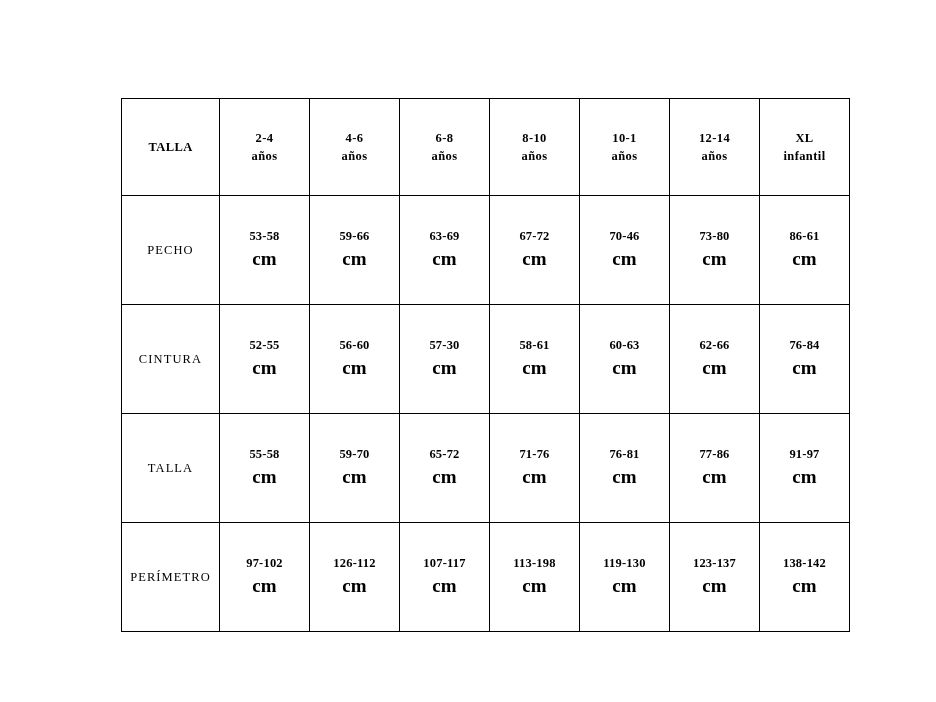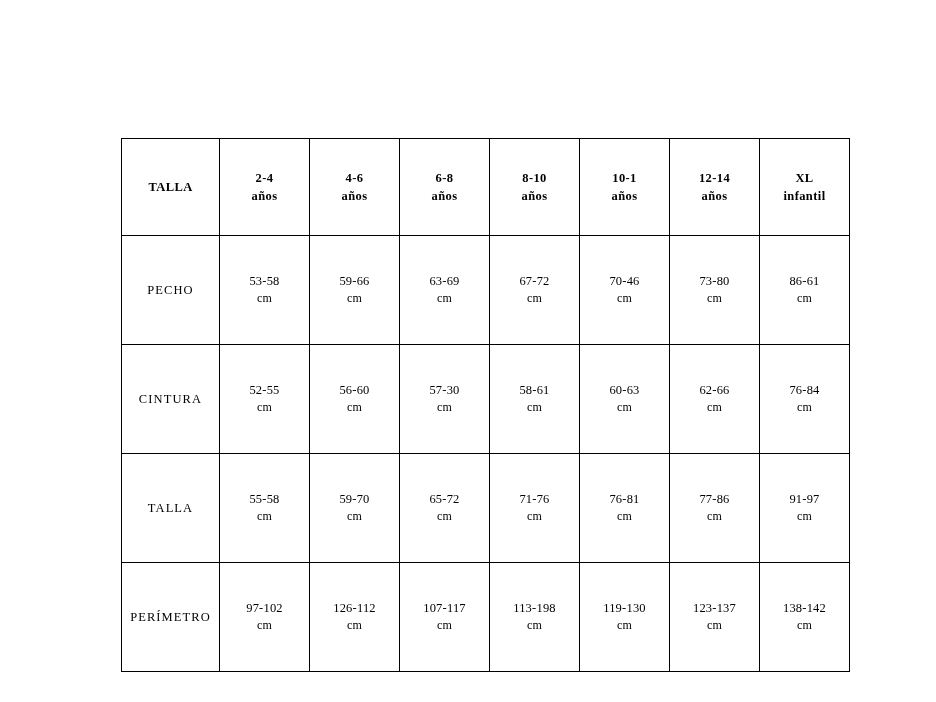--- a/index.html
+++ b/index.html
@@ -25,21 +25,20 @@
     left: 121px;
     top: 98px;
     width: 688px;
     height: 518px;
   }
   table.size-table {
     border-collapse: collapse;
     width: 100%;
     height: 100%;
     table-layout: fixed;
-    margin-top: 40px;
   }
   table.size-table td,
   table.size-table th {
     border: 1px solid #000000;
     text-align: center;
     vertical-align: middle;
     font-family: "Liberation Serif", serif;
     font-size: 12.5px;
     line-height: 1.45;
     padding: 2px 2px;
@@ -61,27 +60,27 @@
     font-weight: bold;
     font-size: 12.5px;
     letter-spacing: 0.2px;
   }
   .corner-label {
     font-weight: bold;
     font-size: 11.5px;
     letter-spacing: 1.3px;
   }
   .cell-value {
-    font-weight: normal;
+    font-weight: bold;
     font-size: 13px;
     letter-spacing: 0.2px;
   }
   .unit {
     display: block;
-    font-size: 12px;
+    font-size: 19px;
   }
   .c0 { width: 93px; }
   .cx { width: 85px; }
 </style>
 </head>
 <body>
 
 <div class="page">
   <div class="table-wrap">
     <table class="size-table">

